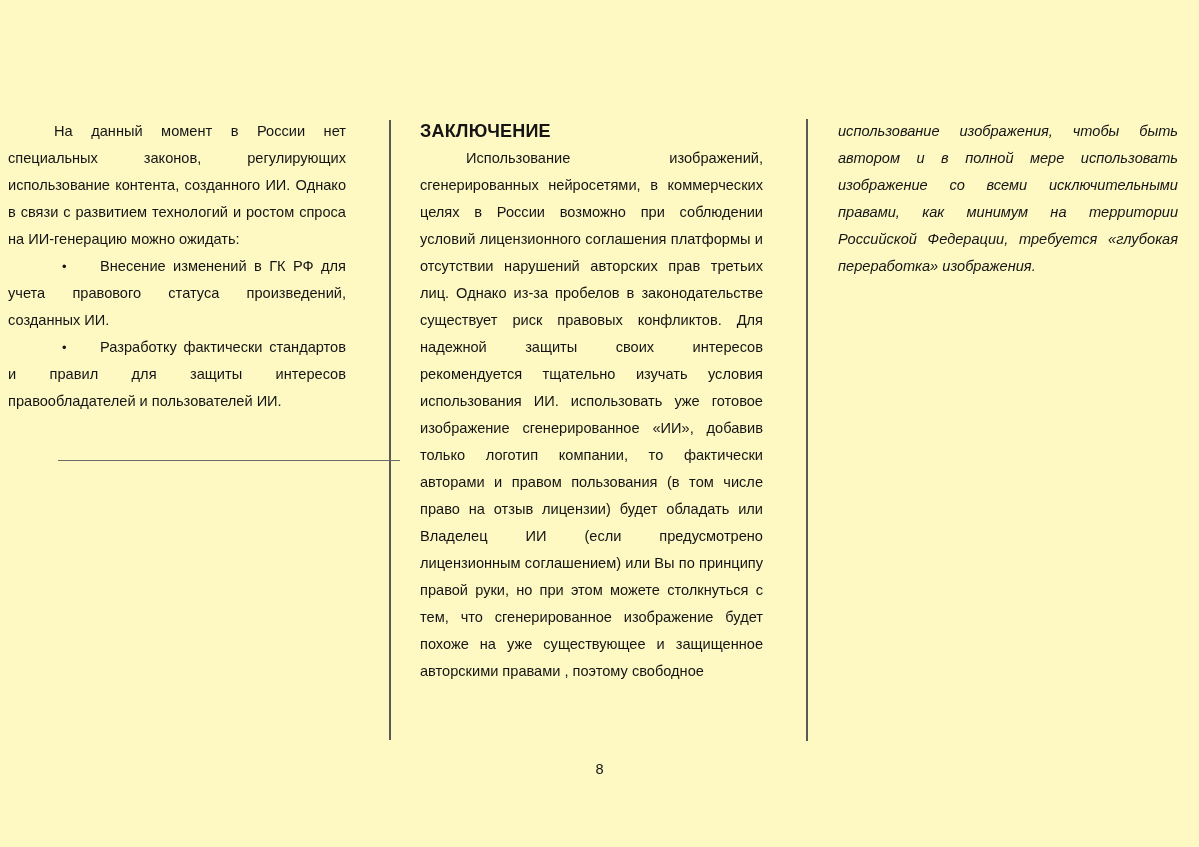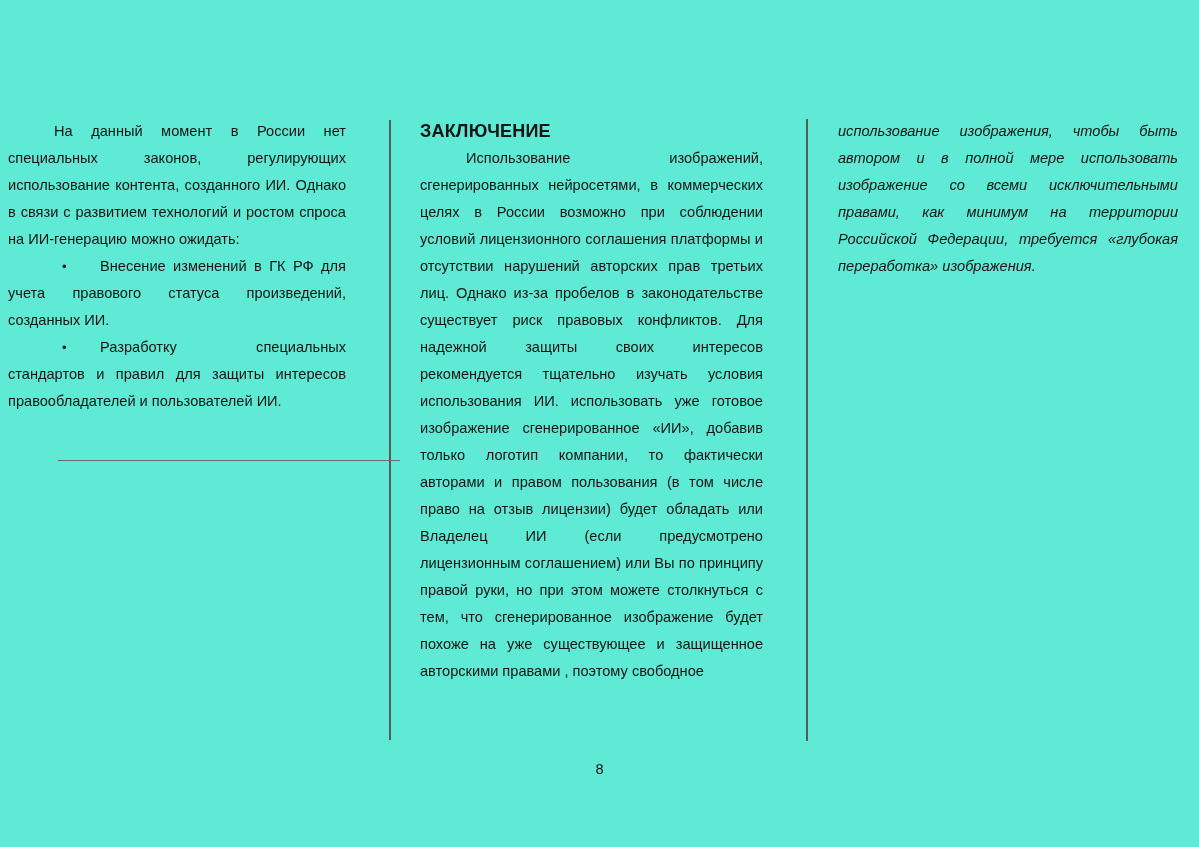--- a/index.html
+++ b/index.html
@@ -15,21 +15,21 @@
     overflow: hidden;
     position: relative;
   }
 
   #page {
     position: absolute;
     left: 0;
     top: 0;
     width: 1199px;
     height: 847px;
-    background: #5eead4;
+    background: #fef9c3;
   }
 
   
   .col {
     position: absolute;
     top: 118px;
     font-size: 14.6px;
     line-height: 27px;
     text-align: justify;
     text-justify: inter-word;
@@ -143,21 +143,21 @@
   <div class="col" id="col-left">
     <p class="indent">На данный момент в России нет специальных законов, регулирующих использование контента, созданного ИИ. Однако в связи с развитием технологий и ростом спроса на ИИ-генерацию можно ожидать:</p>
 
     <ul class="bullet-list">
       <li class="bullet-item">
         <span class="bullet-glyph">•</span>
         <span class="bullet-text">Внесение изменений в ГК РФ для учета правового статуса произведений, созданных ИИ.</span>
       </li>
       <li class="bullet-item">
         <span class="bullet-glyph">•</span>
-        <span class="bullet-text">Разработку специальных стандартов и правил для защиты интересов правообладателей и пользователей ИИ.</span>
+        <span class="bullet-text">Разработку фактически стандартов и правил для защиты интересов правообладателей и пользователей ИИ.</span>
       </li>
     </ul>
   </div>
 
   <div class="col" id="col-mid">
     <p class="section-heading">ЗАКЛЮЧЕНИЕ</p>
     <p class="indent">Использование изображений, сгенерированных нейросетями, в коммерческих целях в России возможно при соблюдении условий лицензионного соглашения платформы и отсутствии нарушений авторских прав третьих лиц. Однако из-за пробелов в законодательстве существует риск правовых конфликтов. Для надежной защиты своих интересов рекомендуется тщательно изучать условия использования ИИ. использовать уже готовое изображение сгенерированное «ИИ», добавив только логотип компании, то фактически авторами и правом пользования (в том числе право на отзыв лицензии) будет обладать или Владелец ИИ (если предусмотрено лицензионным соглашением) или Вы по принципу правой руки, но при этом можете столкнуться с тем, что сгенерированное изображение будет похоже на уже существующее и защищенное авторскими правами , поэтому свободное</p>
   </div>
 
   <div class="col" id="col-right">

